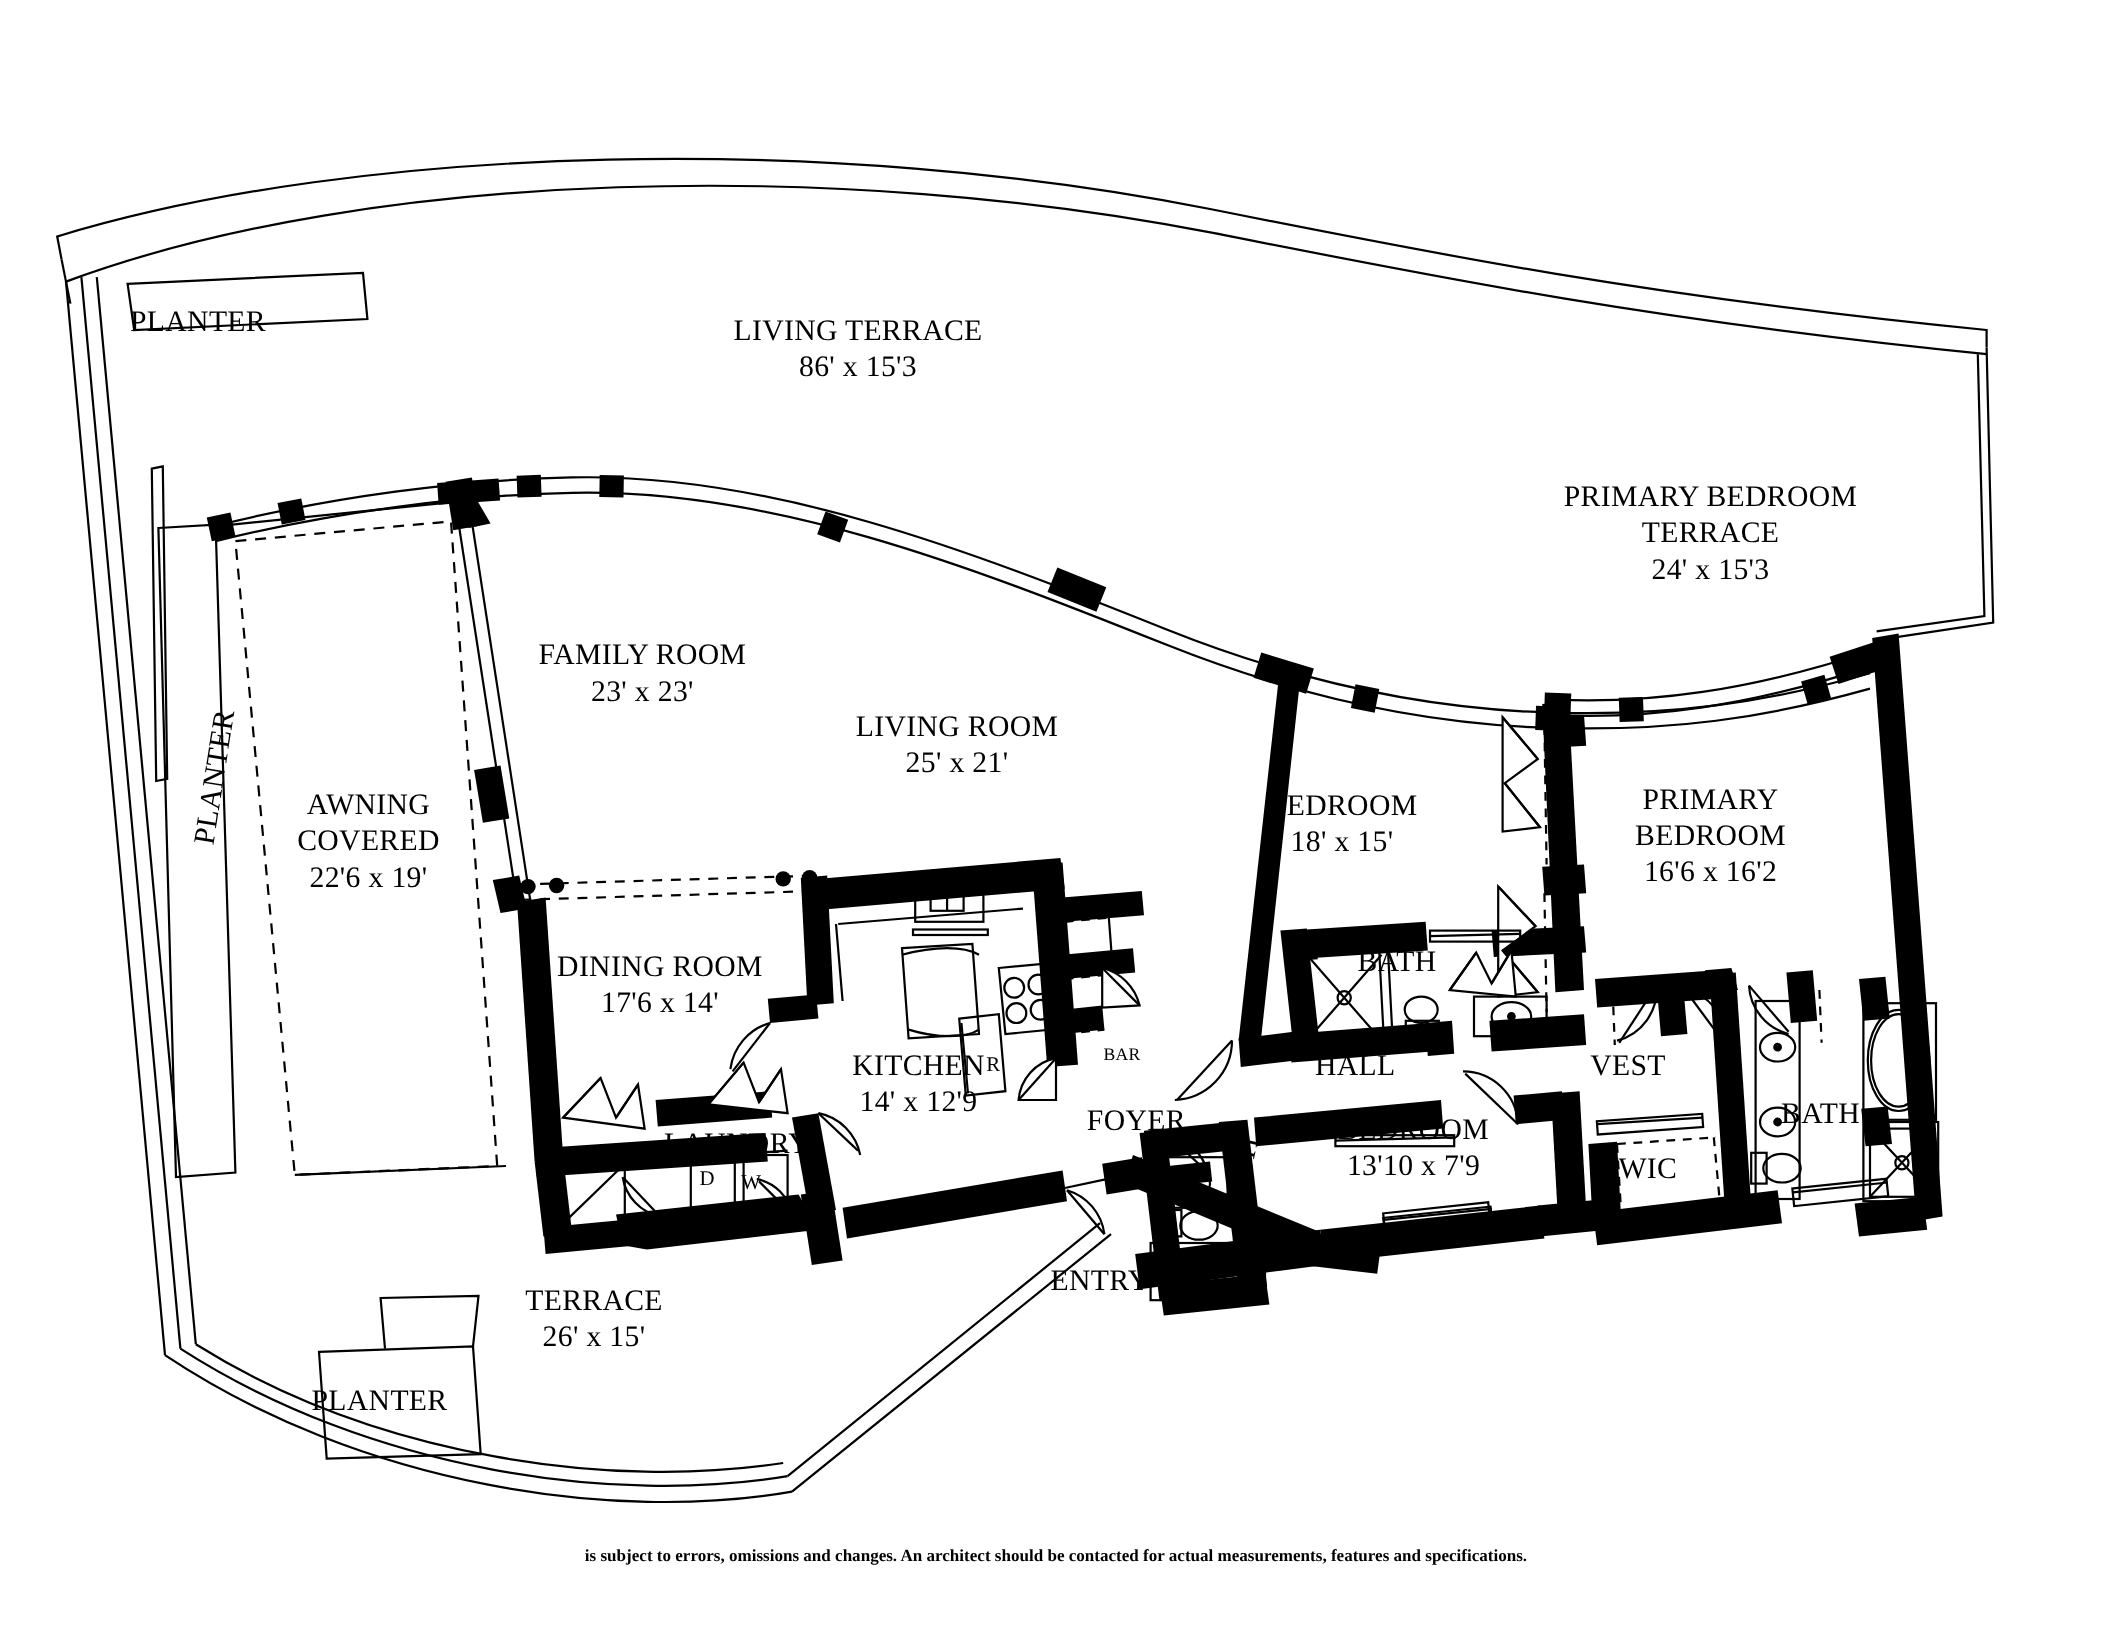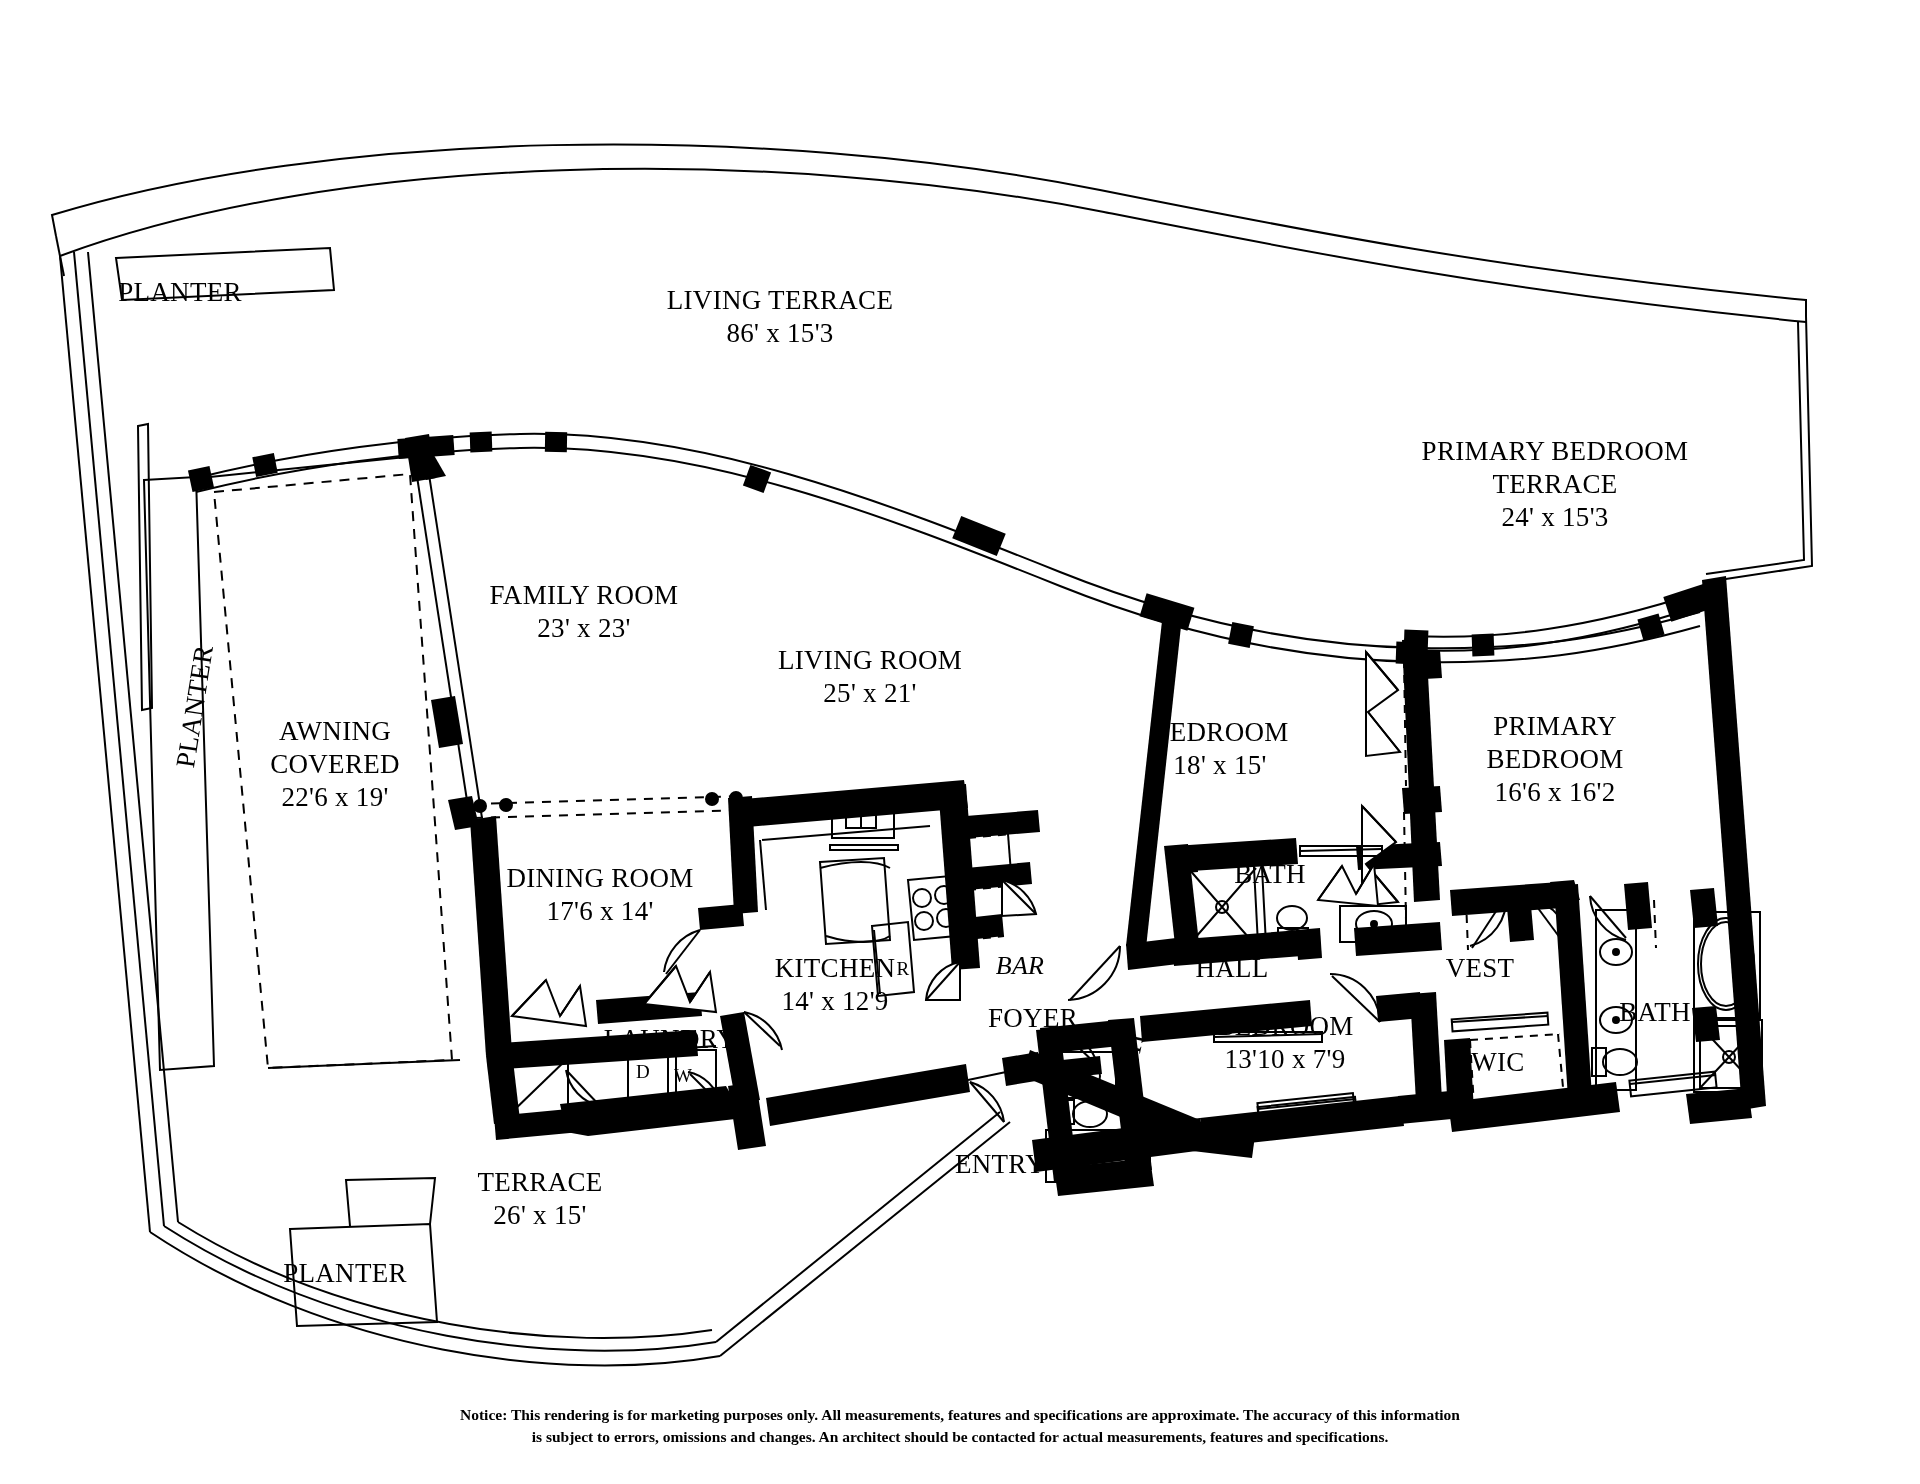--- a/index.html
+++ b/index.html
@@ -20,21 +20,21 @@
   .notice{
     position:absolute;top:1404px;left:0;width:1920px;text-align:center;
     font-size:15.5px;line-height:1.45;font-weight:600;
   }
   .notice div{display:block;}
 
   .lbl{position:absolute;text-align:center;white-space:nowrap;
        font-size:27px;line-height:1.22;letter-spacing:.3px;}
   .lbl .n{display:block;}
   .lbl .d{display:block;}
-  .lbl.sm{font-size:26px;font-style:italic;}
+  .lbl.sm{font-size:16px;}
   .lbl.xs{font-size:19px;}
   .rot{transform-origin:50% 50%;}
 </style>
 </head>
 <body>
 
 <div id="plan-root">
 
 
   <svg id="floorplan" viewBox="0 0 1920 1484">
@@ -520,17 +520,16 @@
   <div class="lbl" style="left:1145px;top:1010px;width:280px;">
     <span class="n">BEDROOM</span>
     <span class="d">13'10 x 7'9</span>
   </div>
 
   <div class="lbl rot" style="left:1058px;top:1052px;width:140px;transform:rotate(-78deg);">
     <span class="n">BATH</span>
   </div>
 
   <div class="notice">
-    <div>Notice: This rendering is for marketing purposes only. All measurements, features and specifications are approximate. The accuracy of this information</div>
     <div>is subject to errors, omissions and changes. An architect should be contacted for actual measurements, features and specifications.</div>
   </div>
 
 </div>
 
 </body></html>

